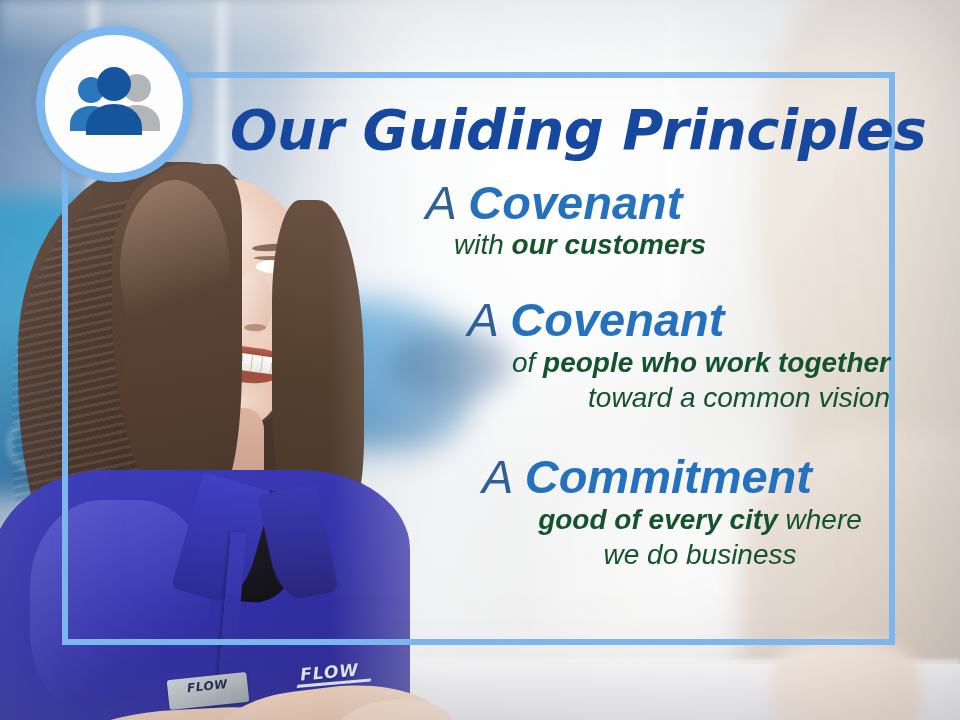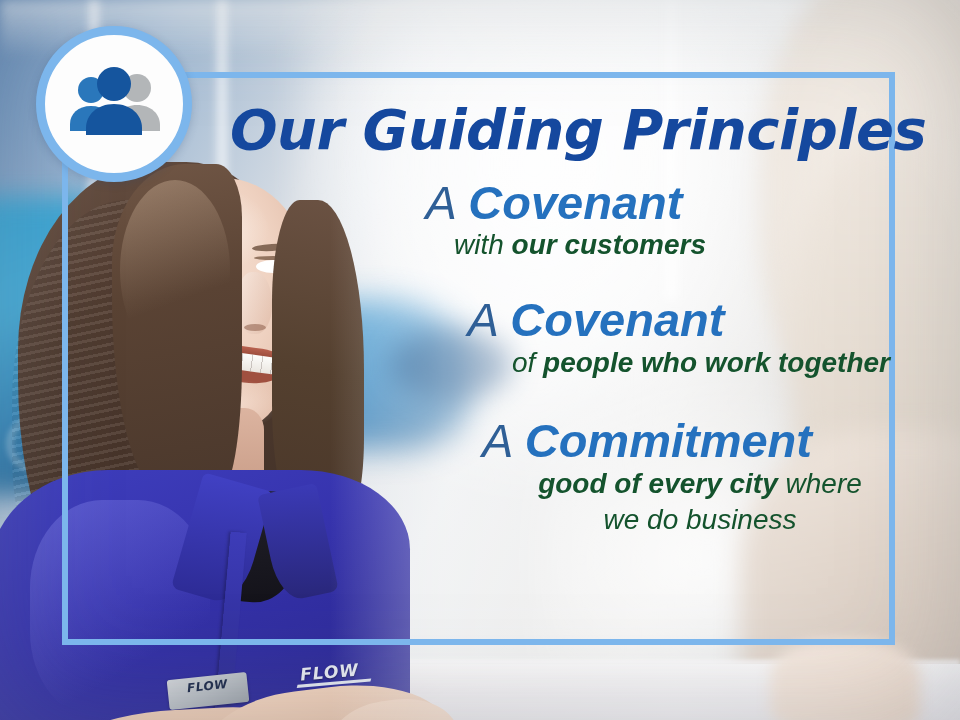--- a/index.html
+++ b/index.html
@@ -484,20 +484,21 @@
       </div>
     </div>
 
     <div class="block b2">
       <div class="block-head">
         <span class="art">A</span>
         <span class="word">Covenant</span>
       </div>
       <div class="block-sub">
         <div><span>of </span><b>people who work together</b><span></span></div>
+        <div><span>toward a common vision</span><b></b><span></span></div>
       </div>
     </div>
 
     <div class="block b3">
       <div class="block-head">
         <span class="art">A</span>
         <span class="word">Commitment</span>
       </div>
       <div class="block-sub">
         <div><span></span><b>good of every city</b><span> where</span></div>

